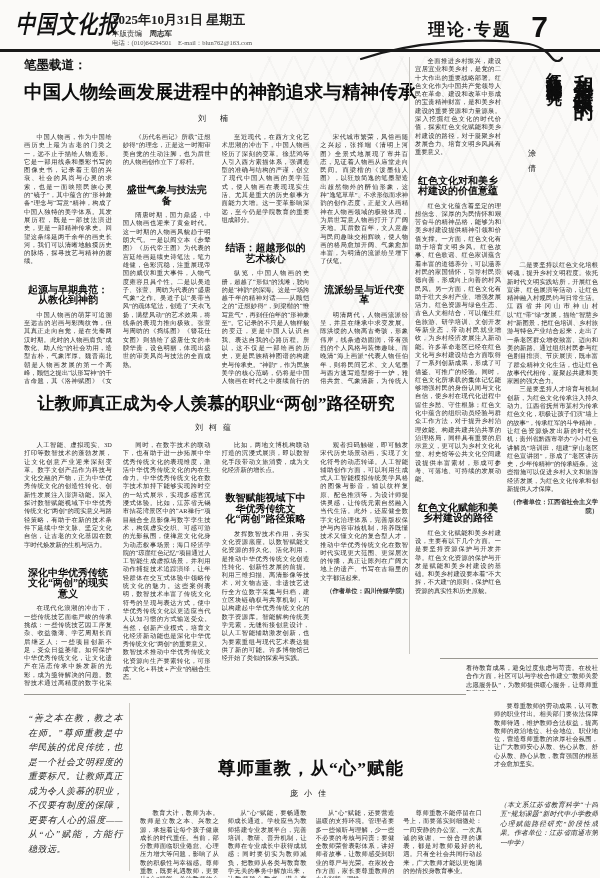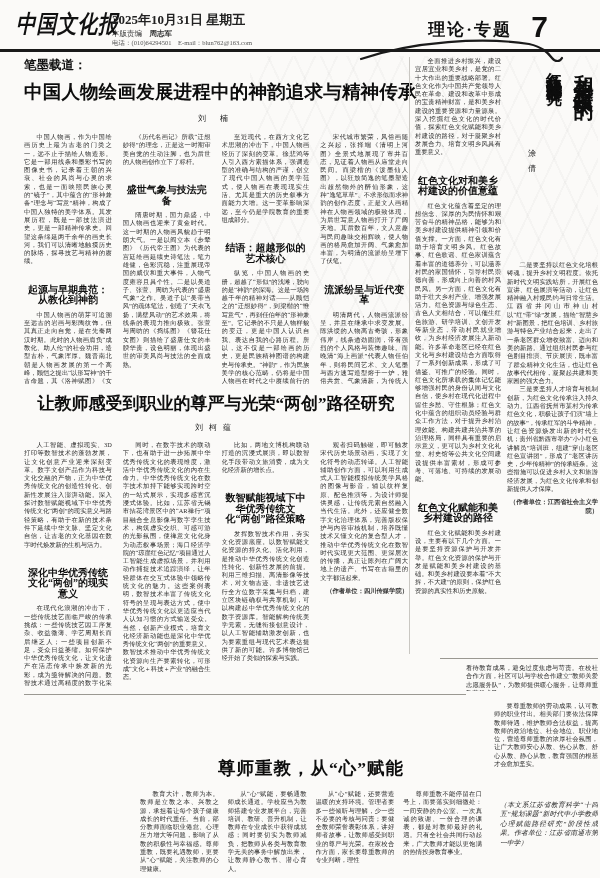--- a/index.html
+++ b/index.html
@@ -134,21 +134,21 @@
         </div>
       <div class="colbox">
           <p class="bp">宋代城市繁荣，风俗画随之兴起，张择端《清明上河图》全景式地展现了市井百态，见证着人物画从庙堂走向民间。而梁楷的《泼墨仙人图》，以狂放简逸的笔墨塑造出超然物外的醉仙形象，这种“逸笔草草”、不求形似而求神韵的创作态度，正是文人画精神在人物画领域的极致体现，为后世写意人物画打开了广阔天地。其后数百年，文人意趣与民间趣味交相辉映，使人物画的格局愈加开阔、气象愈加丰富，为明清的流派纷呈埋下了伏笔。</p>
           <h4 class="sub">流派纷呈与近代变革</h4>
           <p class="bp">明清两代，人物画流派纷呈，并且在继承中求变发展。陈洪绶的人物高古奇骇，形象伟岸，线条遒劲圆润，带有强烈的个人风格与装饰趣味。而晚清“海上画派”代表人物任伯年，则将民间艺术、文人笔墨与西方速写造型熔于一炉，雅俗共赏、气象清新，为传统人物画注入了新的活力。</p>
         </div>
     </div>
   </section>
 
   <section class="art2">
-    <h2 class="a2title">让教师感受到职业的尊严与光荣“两创”路径研究</h2>
+    <h2 class="a2title">让教师真正成为令人羡慕的职业“两创”路径研究</h2>
     <div class="byline">刘柯蕴</div>
     <div class="cols4">
       <div class="colbox">
           <p class="bp">人工智能、虚拟现实、3D打印等数智技术的蓬勃发展，让文化创意产业迎来深刻变革。数字文创产品作为科技与文化交融的产物，正为中华优秀传统文化的创造性转化、创新性发展注入澎湃动能。深入探讨数智赋能视域下中华优秀传统文化“两创”的现实意义与路径策略，有助于在新的技术条件下延续中华文脉、坚定文化自信，让古老的文化基因在数字时代焕发新的生机与活力。</p>
           <h4 class="sub">深化中华优秀传统文化“两创”的现实意义</h4>
           <p class="bp">在现代化浪潮的冲击下，一些传统技艺面临严峻的传承挑战：一些传统技艺因工序复杂、收益微薄、学艺周期长而后继乏人；一些项目创新不足，受众日益萎缩。如何保护中华优秀传统文化，让文化遗产在活态传承中焕发新的光彩，成为亟待解决的问题。数智技术通过高精度的数字化采集与存储，有利于推动文化遗产数字基因库的构建，从而缓解中华优秀传统文化的传承困境。</p>
         </div>
       <div class="colbox">
           <p class="bp">同时，在数字技术的联动下，也有助于进一步拓展中华优秀传统文化的表现维度，激活中华优秀传统文化的内在生命力。中华优秀传统文化在数字技术加持下能够实现跨时空的一站式展示，实现多感官沉浸式体验。比如，江苏省无锡市拈花湾景区中的“AR禅行”项目融合全息影像与数字孪生技术，构筑虚实交织、可感可游的光影氛围，使禅意文化化身为动态叙事场景；海口经济学院的“琼崖红色记忆”项目通过人工智能生成虚拟场景，并利用动作捕捉技术追踪演绎，让年轻群体在交互式体验中领略传统文化的魅力。这些案例表明，数智技术丰富了传统文化符号的呈现与表达方式，使中华优秀传统文化以更适应当代人认知习惯的方式输送受众。当然，创新产业模式，培育文化经济新动能也是深化中华优秀传统文化“两创”的重要意义。数智技术推动中华优秀传统文化资源向生产要素转化，可形成“文化＋科技＋产业”的融合生态。</p>
         </div>
@@ -185,22 +185,24 @@
         <p class="attr">（作者单位：江西省社会主义学院）</p>
       </div>
   </aside>
 
   <div class="div1"></div>
   <div class="strip">
       <p class="bp" style="text-indent: 0px;">看待教育成果，避免过度焦虑与苛责。在校社合作方面，社区可以与学校合作建立“教师关爱志愿服务队”，为教师提供暖心服务，让尊师重教蔚然成风。</p>
     </div>
   <div class="div2"></div>
 
+  <div class="quote">“善之本在教，教之本在师。”尊师重教是中华民族的优良传统，也是一个社会文明程度的重要标尺。让教师真正成为令人羡慕的职业，不仅要有制度的保障，更要有人心的温度——从“心”赋能，方能行稳致远。</div>
   <section class="art4">
     <h2 class="a4title">尊师重教，从“心”赋能</h2>
+    <div class="byline">庞小佳</div>
     <div class="cols4">
       <div class="colbox">
           <p class="bp">教育大计，教师为本。教师是立教之本、兴教之源，承担着让每个孩子健康成长的时代重任。当前，部分教师面临职业倦怠、心理压力增大等问题，影响了从教的积极性与幸福感。尊师重教，既要礼遇教师，更要从“心”赋能，关注教师的心理健康。</p>
         </div>
       <div class="colbox">
           <p class="bp">从“心”赋能，要畅通教师成长通道。学校应当为教师搭建专业发展平台，完善培训、教研、晋升机制，让教师在专业成长中获得成就感；同时要切实为教师减负，把教师从各类与教育教学无关的事务中解放出来，让教师静心教书、潜心育人。</p>
         </div>
       <div class="colbox">
           <p class="bp">从“心”赋能，还要营造温暖的支持环境。管理者要多一些倾听与理解，少一些不必要的考核与问责；要健全教师荣誉表彰体系，讲好师者故事，让教师感受到职业的尊严与光荣。在家校合作方面，家长要尊重教师的专业判断，理性</p>
         </div>

